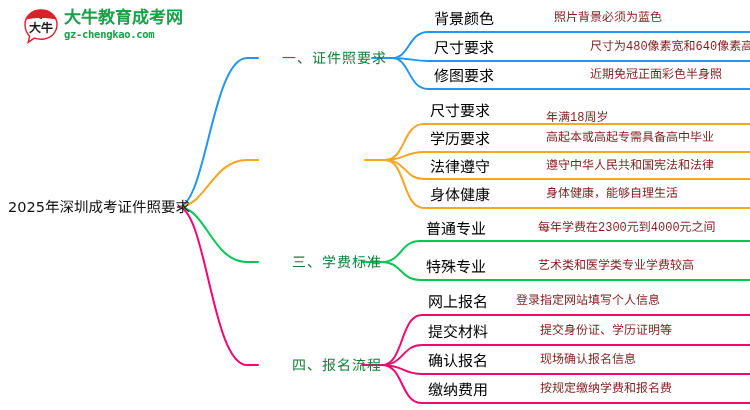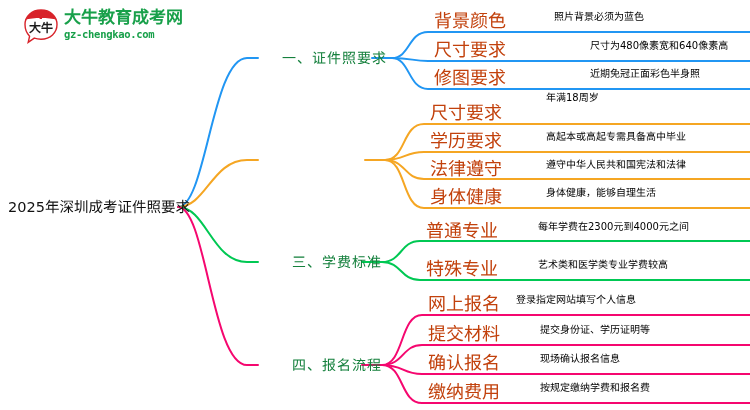--- a/index.html
+++ b/index.html
@@ -43,26 +43,27 @@
     color:#111;
     letter-spacing:0px;
   }
   .lvl1{
     font-size:14px;
     color:#15803d;
     letter-spacing:1px;
     margin-left:24px;
   }
   .lvl2{
-    font-size:18px;
-    color:#c2410c;
+    font-size:15px;
+    color:#000000;
   }
   .lvl3{
-    font-size:10px;
-    color:#000000;
+    font-size:12px;
+    color:#7f1d1d;
+    font-family:Liberation Mono, monospace;
   }
 </style>
 </head>
 <body>
 
 <div id="stage">
 
   <div class="logo">
     <svg class="logo-mark" viewBox="0 0 38 38">
       <defs>
@@ -131,21 +132,21 @@
   <div class="node lvl3" style="left:554px;top:12px;">照片背景必须为蓝色</div>
 
   <div class="node lvl2" style="left:434px;top:41px;">尺寸要求</div>
   <div class="node lvl3" style="left:590px;top:41px;">尺寸为480像素宽和640像素高</div>
 
   <div class="node lvl2" style="left:434px;top:69px;">修图要求</div>
   <div class="node lvl3" style="left:590px;top:69px;">近期免冠正面彩色半身照</div>
 
 
   <div class="node lvl2" style="left:430px;top:104px;">尺寸要求</div>
-  <div class="node lvl3" style="left:546px;top:93px;text-align:right;">年满18周岁</div>
+  <div class="node lvl3" style="left:546px;top:112px;text-align:right;">年满18周岁</div>
 
   <div class="node lvl2" style="left:430px;top:132px;">学历要求</div>
   <div class="node lvl3" style="left:546px;top:132px;">高起本或高起专需具备高中毕业</div>
 
   <div class="node lvl2" style="left:430px;top:160px;">法律遵守</div>
   <div class="node lvl3" style="left:546px;top:160px;">遵守中华人民共和国宪法和法律</div>
 
   <div class="node lvl2" style="left:430px;top:188px;">身体健康</div>
   <div class="node lvl3" style="left:546px;top:188px;">身体健康，能够自理生活</div>
 

